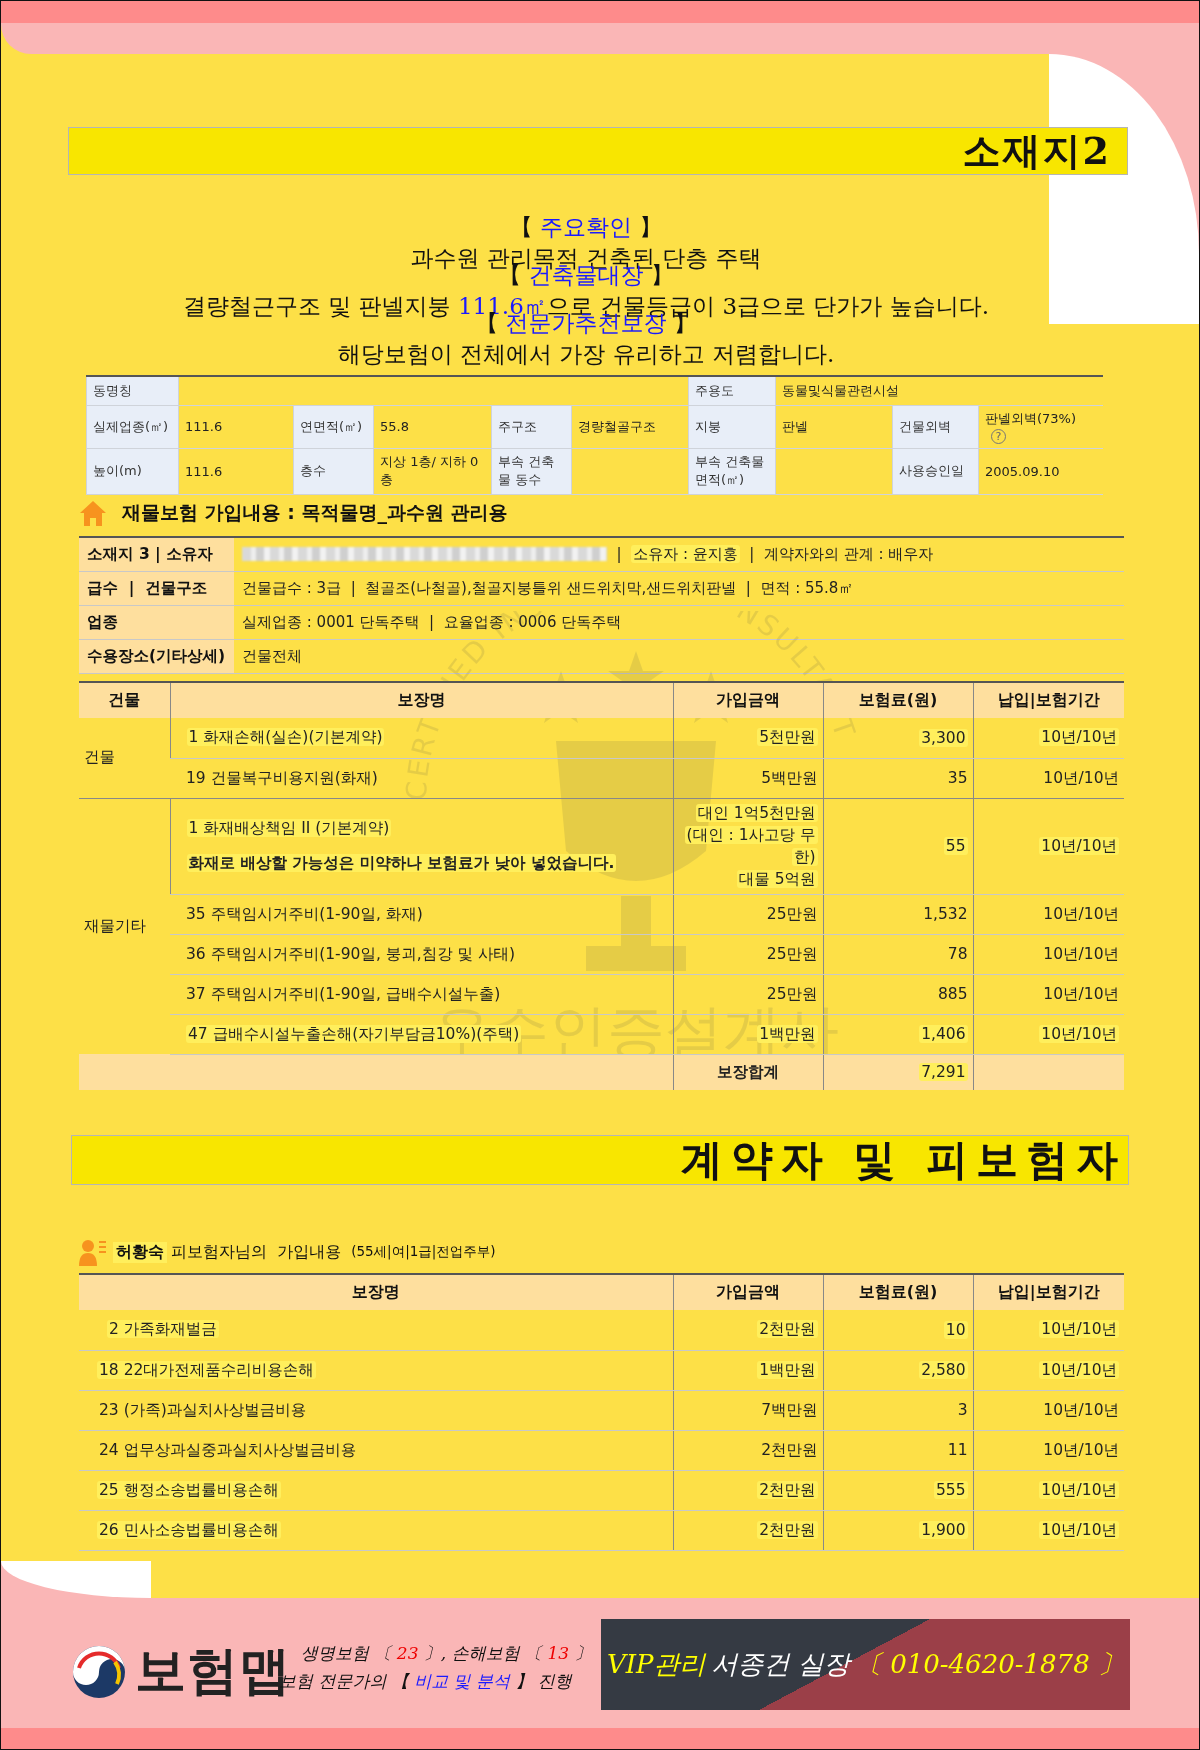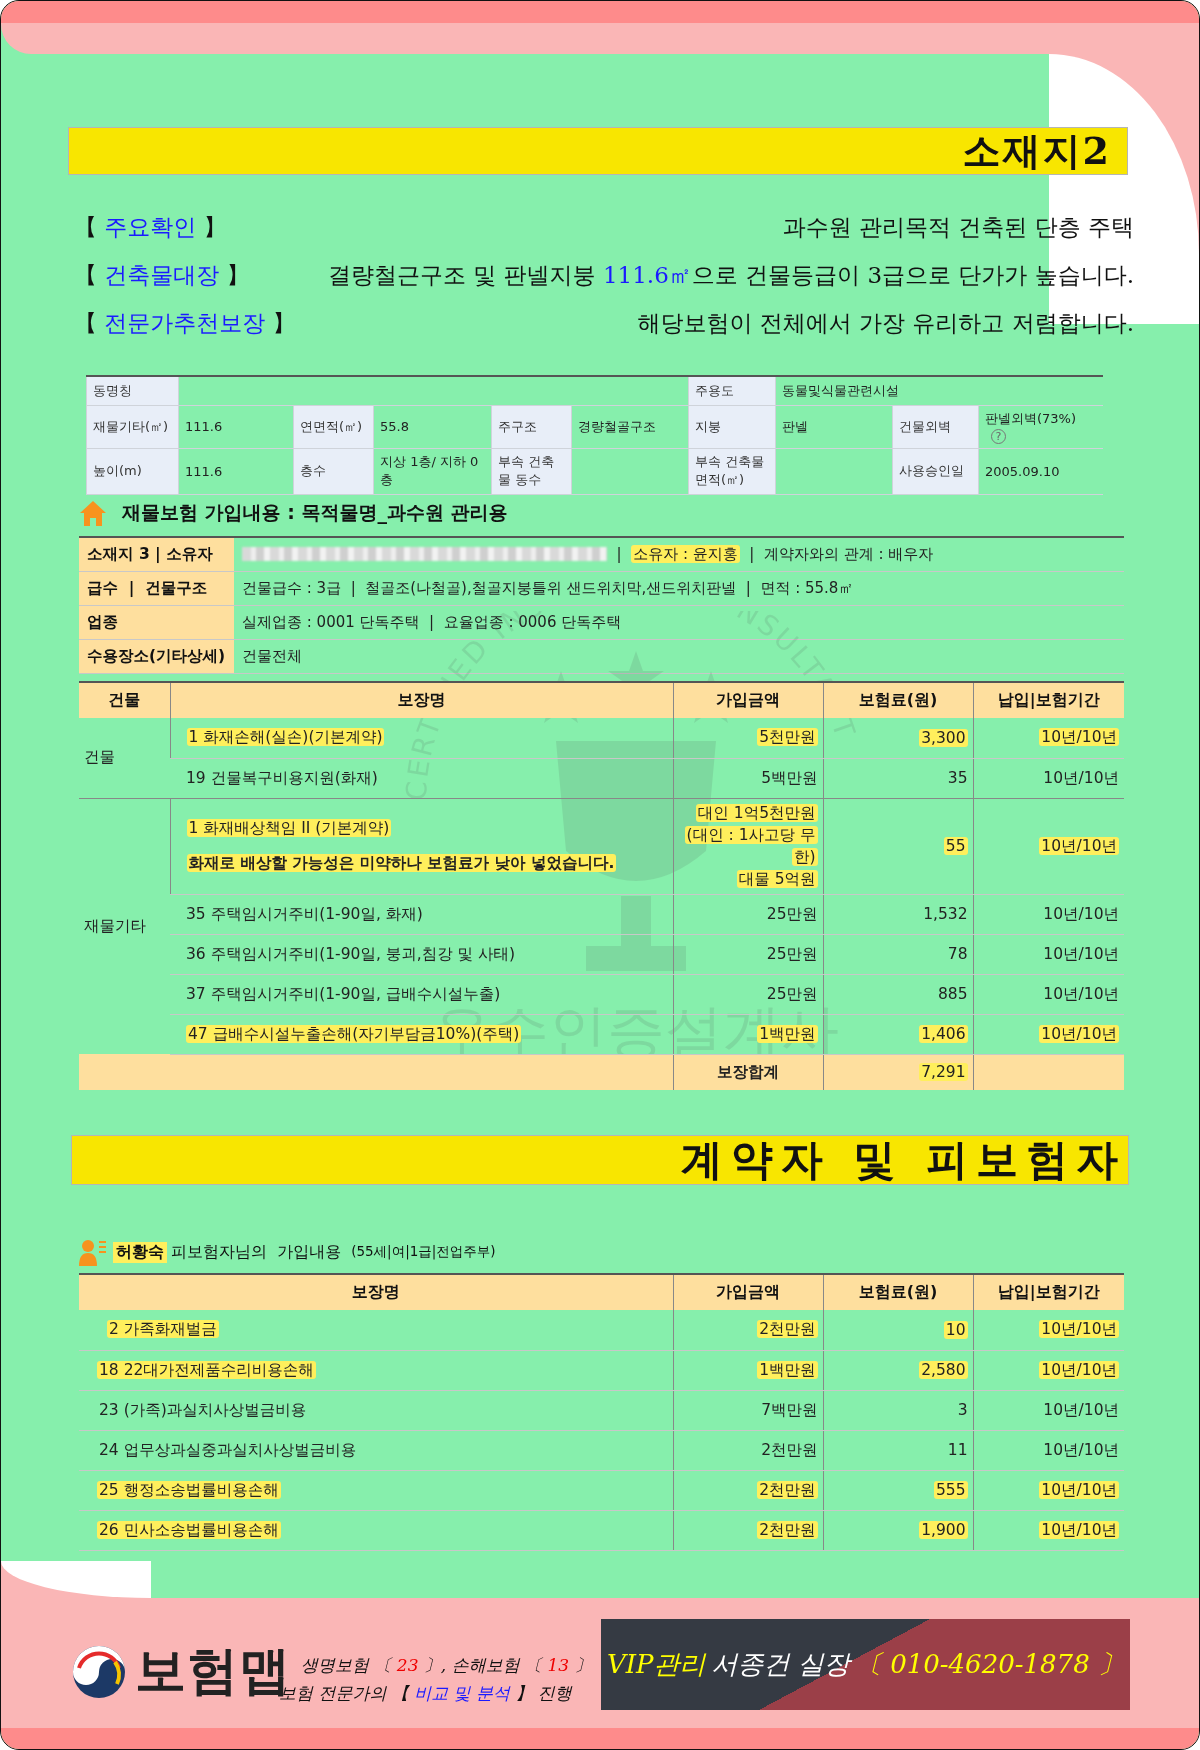--- a/index.html
+++ b/index.html
@@ -1,26 +1,26 @@
 <!DOCTYPE html>
 <html><head>
   <meta charset="utf-8">
   <style>
     * { box-sizing: border-box; margin: 0; padding: 0; }
     html, body { width: 1200px; height: 1750px; background: #ffffff; overflow: hidden; }
     body { font-family: "DejaVu Sans", "Liberation Sans", sans-serif; color: #222; position: relative; }
-    .page { position: absolute; left: 0; top: 0; width: 1200px; height: 1750px; border: 1.5px solid #111; border-radius: 19px; overflow: hidden; background: #86efac; text-decoration: underline; }
+    .page { position: absolute; left: 0; top: 0; width: 1200px; height: 1750px; border: 1.5px solid #111; border-radius: 0; overflow: hidden; background: #fde047; text-decoration: underline; }
     .top-band-dark { position: absolute; left: 0; top: 0; width: 1200px; height: 22px; background: #fe8b8b; }
     .top-band-light { position: absolute; left: 0; top: 22px; width: 1200px; height: 31px; background: #fab6b6; border-radius: 0 0 0 30px; }
     .top-right-curve { position: absolute; right: 0; top: 22px; width: 150px; height: 300px; background: #fab6b6; }
     .top-right-curve::after { content: ""; position: absolute; left: 0; top: 31px; width: 150px; height: 270px; background: #fff; border-top-right-radius: 150px 200px; }
     .title-bar { position: absolute; background: #f8e600; border: 1px solid #b5b5b5; font-family: "DejaVu Serif", "Liberation Serif", serif; font-weight: bold; color: #111; text-align: right; }
     .title-1 { left: 67px; top: 126px; width: 1060px; height: 48px; font-size: 38px; line-height: 46px; padding-right: 16px; letter-spacing: 2px; }
     .title-2 { left: 70px; top: 1134px; width: 1058px; height: 50px; font-size: 42px; line-height: 48px; padding-right: 2px; letter-spacing: 8px; }
-    .summary { position: absolute; left: 73px; width: 1060px; font-family: "DejaVu Serif", "Liberation Serif", serif; font-size: 23px; display: flex; justify-content: space-between; align-items: center; }
+    .summary { position: absolute; left: 55px; width: 1060px; font-family: "DejaVu Serif", "Liberation Serif", serif; font-size: 23px; display: flex; justify-content: space-between; align-items: center; flex-direction: column; }
     .summary .lbl { color: #111; }
     .summary .lbl .k { color: #1a1aff; }
     .summary .val { color: #111; }
     .summary .val .hl { color: #1a1aff; }
     .bldg-table { position: absolute; left: 85px; top: 374px; width: 1017px; border-collapse: collapse; font-size: 13px; border-top: 2px solid #555; }
     .bldg-table td { border-bottom: 1px solid #cfd3da; padding: 4px 6px; height: 29px; vertical-align: middle; }
     .bldg-table td.h { background: #e8eef8; border-left: 1px solid #cfd3da; border-right: 1px solid #cfd3da; color: #333; }
     .help-circle { display: inline-block; width: 15px; height: 15px; border: 1px solid #777; border-radius: 50%; font-size: 11px; line-height: 13px; text-align: center; color: #666; margin-left: 6px; }
     .section-head { position: absolute; left: 78px; font-size: 19px; font-weight: bold; display: flex; align-items: center; gap: 15px; color: #111; }
     .house-icon { width: 28px; height: 28px; }
@@ -43,21 +43,21 @@
     .person-head { position: absolute; left: 78px; top: 1237px; font-size: 16px; display: flex; align-items: center; gap: 4px; color: #111; }
     .person-head .nm { font-weight: bold; background: #ffef5c; padding: 0 3px; }
     .person-head .sub { font-size: 13.5px; margin-left: 6px; }
     .footer-band { position: absolute; left: 0; top: 1597px; width: 1200px; height: 133px; background: #fab6b6; border-top-left-radius: 0; }
     .footer-curve-left { position: absolute; left: 0; top: 1560px; width: 150px; height: 40px; background: #fab6b6; }
     .footer-curve-left::after { content: ""; position: absolute; left: 0; top: 0; width: 150px; height: 37px; background: #fff; border-bottom-left-radius: 150px 37px; }
     .footer-band-dark { position: absolute; left: 0; top: 1727px; width: 1200px; height: 23px; background: #fe8b8b; }
     .logo { position: absolute; left: 70px; top: 1636px; display: flex; align-items: center; gap: 8px; }
     .logo-circle { width: 56px; height: 56px; }
     .logo-text { font-size: 51px; font-weight: bold; color: #222; letter-spacing: 1px; }
-    .footer-text { position: absolute; left: 278px; top: 1638px; font-family: "DejaVu Serif", "Liberation Serif", serif; font-style: italic; font-size: 17px; color: #111; line-height: 28px; margin-top: 12px; }
+    .footer-text { position: absolute; left: 278px; top: 1638px; font-family: "DejaVu Serif", "Liberation Serif", serif; font-style: italic; font-size: 17px; color: #111; line-height: 28px; }
     .footer-text .l1 { padding-left: 22px; }
     .footer-text .red { color: #ee0000; }
     .footer-text .blue { color: #1a1aff; }
     .vip-box { position: absolute; left: 600px; top: 1618px; width: 529px; height: 91px; background: linear-gradient(152deg, #353a43 0 47%, #9b3f48 47% 100%); display: flex; align-items: center; justify-content: center; font-family: "DejaVu Serif", "Liberation Serif", serif; font-style: italic; font-size: 26px; }
     .vip-box .y { color: #ffff00; }
     .vip-box .w { color: #ffffff; margin: 0 6px; }
   </style>
 </head>
 <body>
 
@@ -83,21 +83,21 @@
 
   <table class="bldg-table">
     <tbody>
         <tr>
       <td class="h" style="width:92px;">동명칭</td>
       <td colspan="5"></td>
       <td class="h" style="width:87px;">주용도</td>
       <td colspan="3">동물및식물관련시설</td>
     </tr>
     <tr>
-      <td class="h">재물기타(㎡)</td>
+      <td class="h">실제업종(㎡)</td>
       <td style="width:115px;">111.6</td>
       <td class="h" style="width:80px;">연면적(㎡)</td>
       <td style="width:118px;">55.8</td>
       <td class="h" style="width:80px;">주구조</td>
       <td style="width:117px;">경량철골구조</td>
       <td class="h">지붕</td>
       <td style="width:117px;">판넬</td>
       <td class="h" style="width:86px;">건물외벽</td>
       <td><span>판넬외벽(73%)</span><span class="help-circle">?</span></td>
     </tr>

